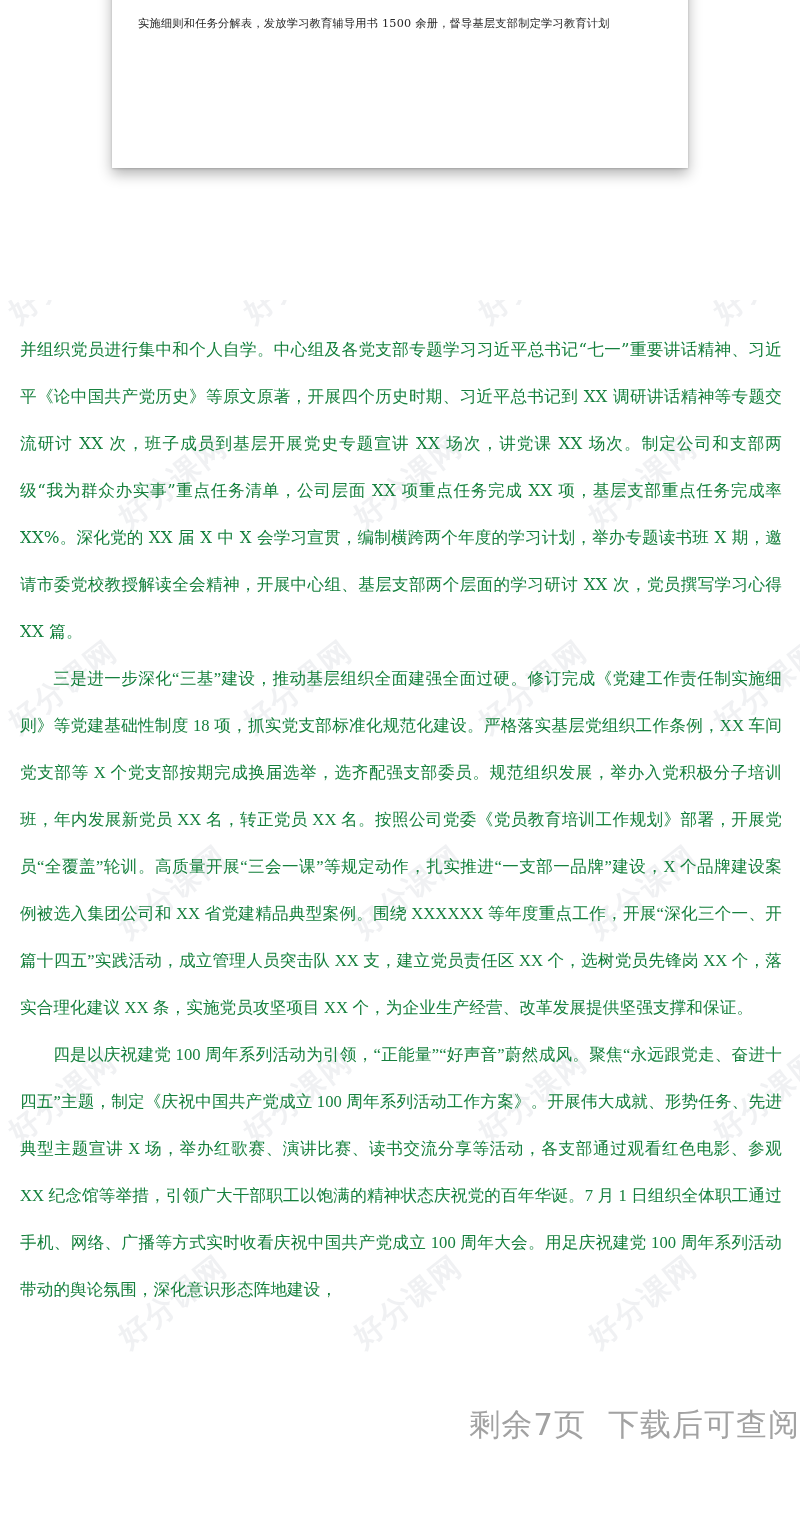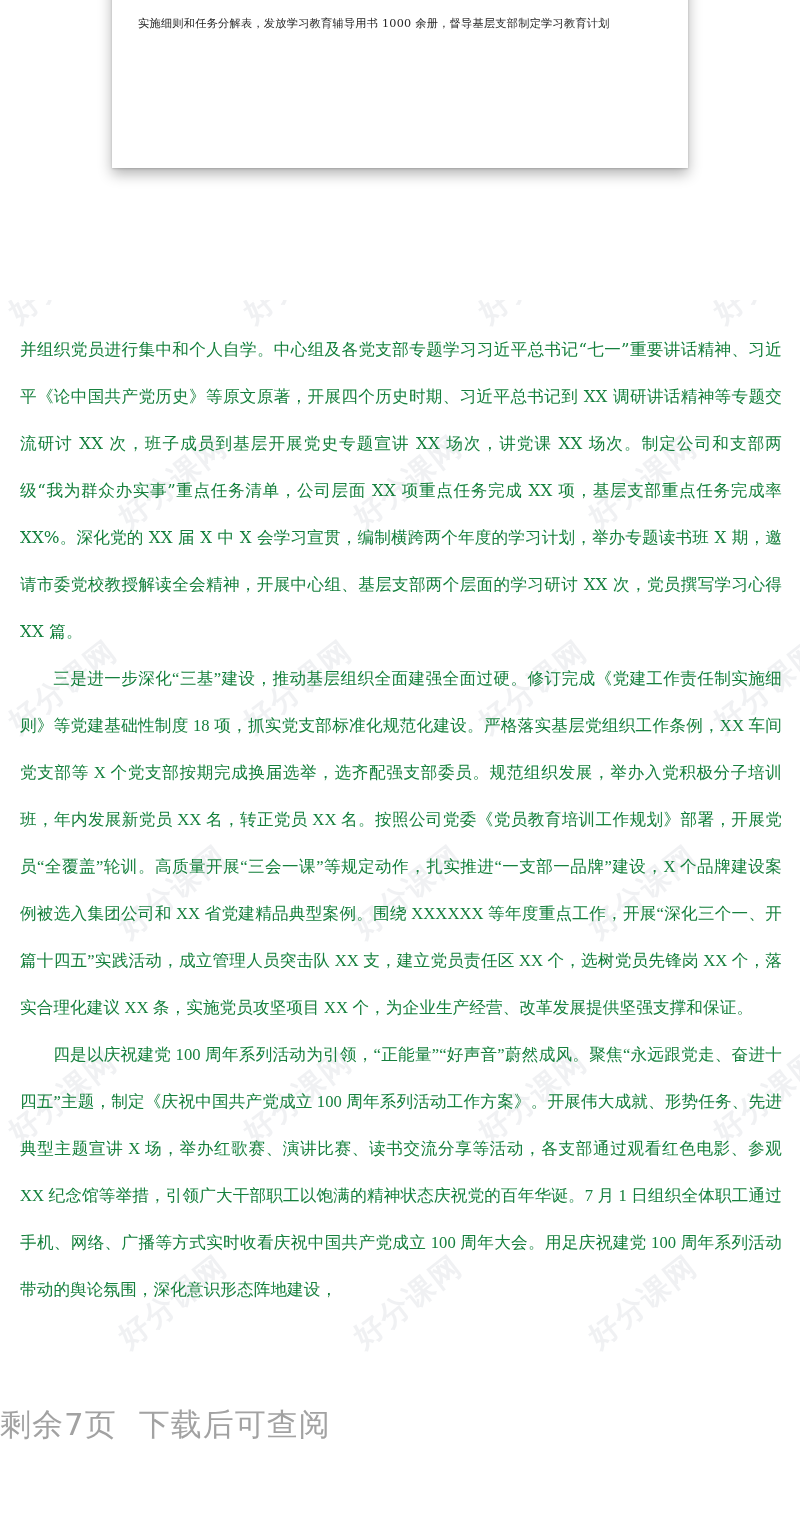--- a/index.html
+++ b/index.html
@@ -85,34 +85,34 @@
   }
   .para.indent { text-indent: 2em; font-family: Liberation Serif, serif; }
   .para + .para { margin-top: 0; }
 
   
   .footer-note {
     position: absolute;
     left: 0;
     top: 1404px;
     width: 800px;
-    text-align: left;
+    text-align: right;
     font-family: "DejaVu Sans", "Liberation Sans", sans-serif;
     font-size: 31px;
     color: #a2a2a2;
     letter-spacing: 1px;
     z-index: 4;
   }
   .footer-note .gap { display: inline-block; width: 22px; }
 </style>
 </head>
 <body>
 
 <div class="page-card">
-  <div class="card-line">实施细则和任务分解表，发放学习教育辅导用书 1000 余册，督导基层支部制定学习教育计划</div>
+  <div class="card-line">实施细则和任务分解表，发放学习教育辅导用书 1500 余册，督导基层支部制定学习教育计划</div>
 </div>
 
 <div class="watermark-layer" id="wm-layer">
     <span class="wm" style="left: 0px; top: 0px;">好分课网</span>
     <span class="wm" style="left: 235px; top: 0px;">好分课网</span>
     <span class="wm" style="left: 470px; top: 0px;">好分课网</span>
     <span class="wm" style="left: 705px; top: 0px;">好分课网</span>
     <span class="wm" style="left: -125px; top: 205px;">好分课网</span>
     <span class="wm" style="left: 110px; top: 205px;">好分课网</span>
     <span class="wm" style="left: 345px; top: 205px;">好分课网</span>

